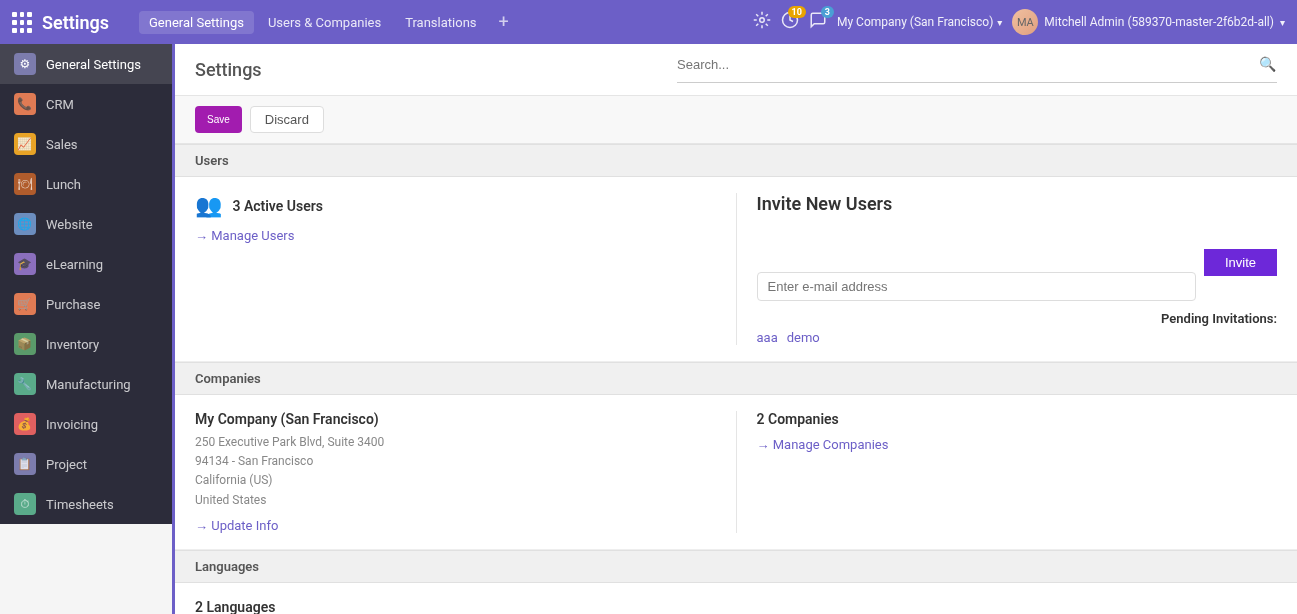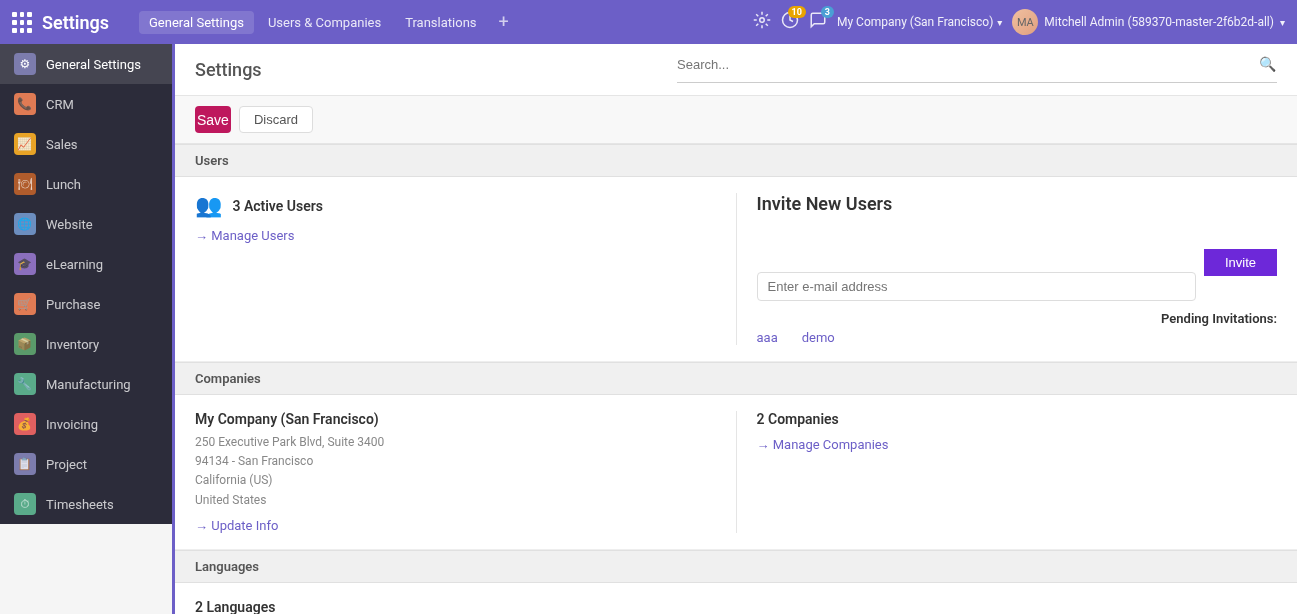--- a/index.html
+++ b/index.html
@@ -59,21 +59,21 @@
 
     
     .content-topbar { background: white; padding: 12px 20px; display: flex; align-items: center; justify-content: space-between; border-bottom: 1px solid #e5e5e5; }
     .page-title-bar { font-size: 18px; font-weight: 500; color: #555; }
     .search-container { flex: 1; max-width: 600px; margin-left: auto; display: flex; align-items: center; border-bottom: 1px solid #ccc; padding-bottom: 10px; }
     .search-input { border: none; outline: none; font-size: 13px; width: 100%; background: transparent; color: #555; }
     .search-icon { color: #999; font-size: 14px; cursor: pointer; }
 
     
     .action-bar { padding: 10px 20px; background: #f8f8f8; border-bottom: 1px solid #e5e5e5; display: flex; gap: 8px; }
-    .btn-save { background: #be185d; color: white; border: none; padding: 5px 2px; border-radius: 4px; cursor: pointer; font-size: 14px; }
+    .btn-save { background: #a21caf; color: white; border: none; padding: 5px 12px; border-radius: 4px; cursor: pointer; font-size: 10px; }
     .btn-discard { background: white; color: #555; border: 1px solid #ddd; padding: 5px 14px; border-radius: 4px; cursor: pointer; font-size: 13px; }
 
     
     .section { margin: 0; }
     .section-header { background: #f0f0f0; padding: 8px 20px; font-size: 13px; font-weight: 600; color: #555; border-top: 1px solid #e0e0e0; border-bottom: 1px solid #e0e0e0; }
     .section-content { padding: 16px 20px; display: flex; gap: 20px; border-bottom: 1px solid #eee; }
 
     .section-left { flex: 1; }
     .section-right { flex: 1; }
     .section-divider { width: 1px; background: #e5e5e5; }
@@ -82,21 +82,21 @@
     .active-users { display: flex; align-items: center; gap: 10px; margin-bottom: 10px; }
     .users-icon { font-size: 22px; color: #888; }
     .active-users-count { font-size: 14px; font-weight: 600; color: #333; }
     .manage-link { color: #6c5fc7; cursor: pointer; font-size: 13px; display: flex; align-items: center; gap: 4px; }
 
     .invite-title { font-size: 18px; font-weight: 600; color: #333; margin-bottom: 10px; }
     .invite-row { display: flex; gap: 8px; align-items: center; margin-bottom: 10px; }
     .invite-input { border: 1px solid #ddd; border-radius: 4px; padding: 6px 10px; font-size: 13px; flex: 1; outline: none; color: #555; margin-top: 48px; }
     .btn-invite { background: #6d28d9; color: white; border: none; padding: 6px 21px; border-radius: 0; cursor: pointer; font-size: 13px; white-space: nowrap; }
     .pending-label { font-size: 13px; font-weight: 600; color: #333; margin-bottom: 4px; text-align: right; }
-    .pending-tags { display: flex; gap: 24px; }
+    .pending-tags { display: flex; gap: 9px; }
     .pending-tag { color: #6c5fc7; cursor: pointer; font-size: 13px; }
 
     
     .company-name { font-size: 14px; font-weight: 600; color: #333; margin-bottom: 6px; }
     .company-address { color: #888; font-size: 12px; line-height: 1.6; margin-bottom: 8px; }
     .companies-count { font-size: 14px; font-weight: 600; color: #333; margin-bottom: 10px; }
 
     
     .languages-content { padding: 16px 20px; }
     .languages-count { font-size: 14px; font-weight: 600; color: #333; margin-bottom: 8px; }

